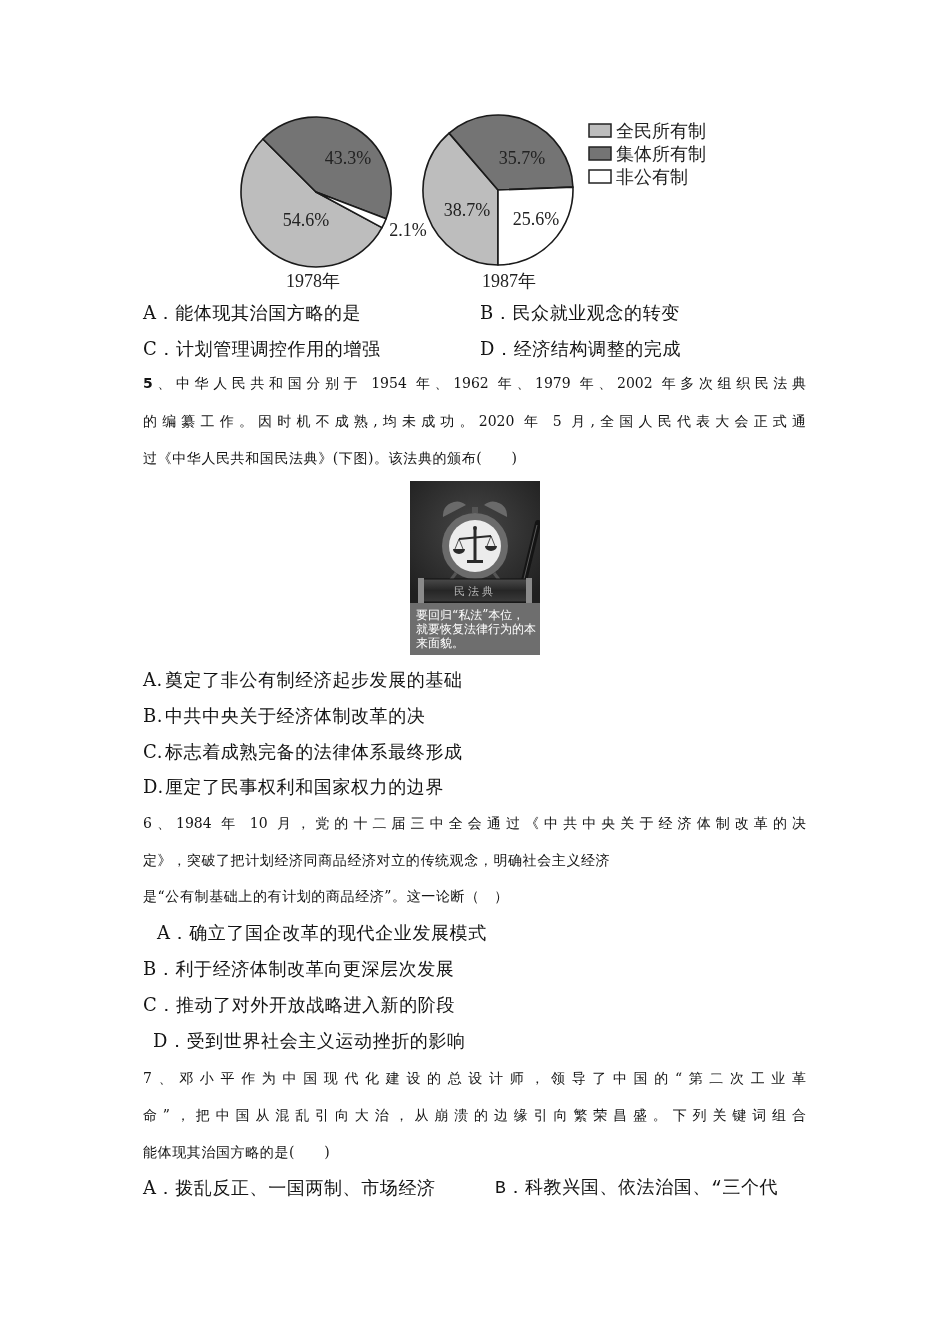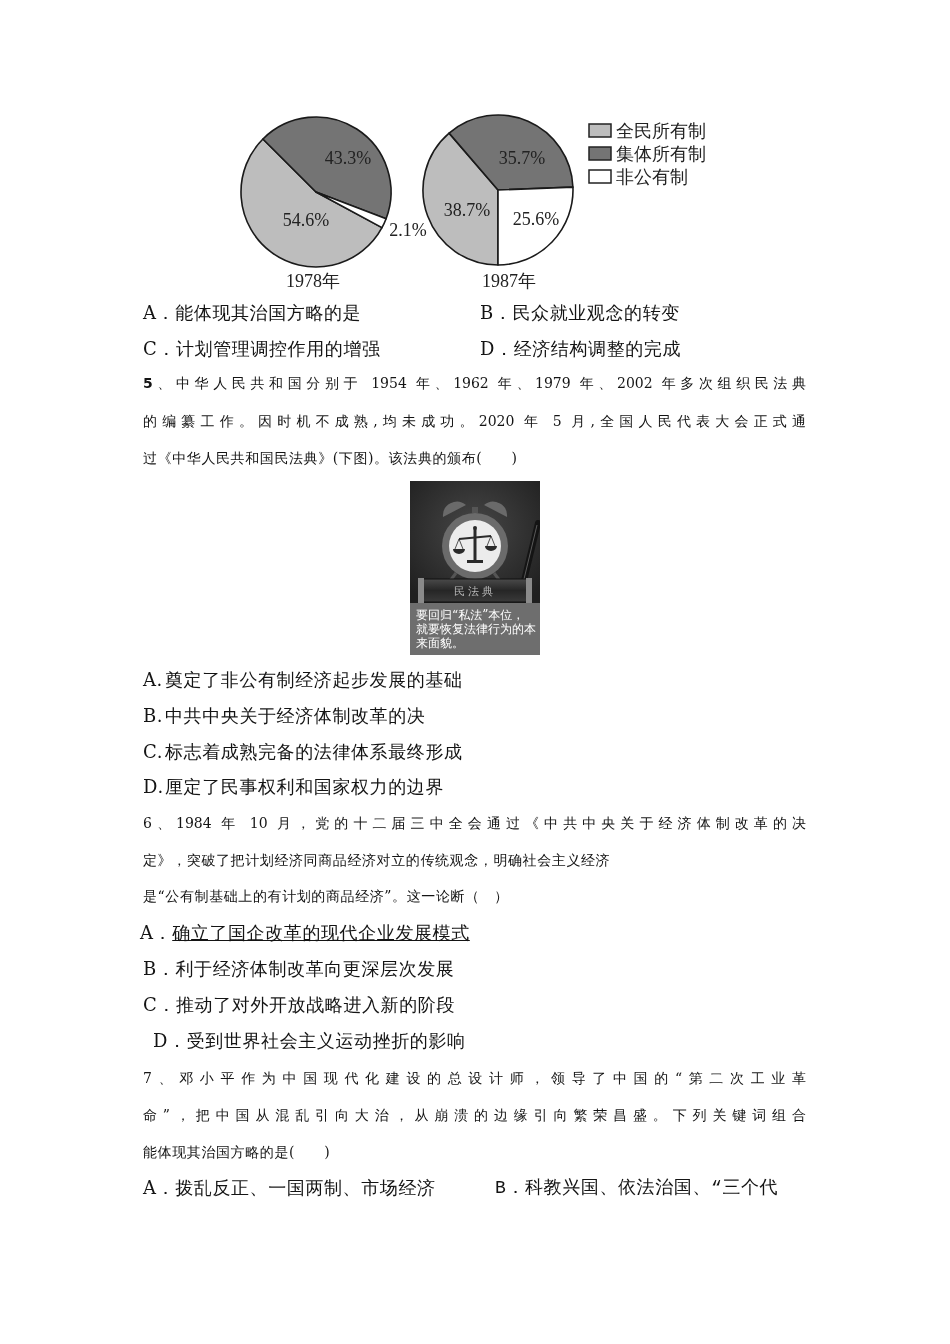--- a/index.html
+++ b/index.html
@@ -145,21 +145,21 @@
   <span class="key narrow">C.</span><span>标志着成熟完备的法律体系最终形成</span>
 </div>
 <div class="opt" style="left:143px; top:769px;">
   <span class="key narrow">D.</span><span>厘定了民事权利和国家权力的边界</span>
 </div>
 
 <div class="line just" style="top:805px;">6、1984 年 10 月，党的十二届三中全会通过《中共中央关于经济体制改革的决</div>
 <div class="line" style="top:842px;">定》，突破了把计划经济同商品经济对立的传统观念，明确社会主义经济</div>
 <div class="line" style="top:878px;">是“公有制基础上的有计划的商品经济”。这一论断（　）</div>
 
-<div class="opt" style="left:140px; top:915px;text-decoration:underline;">
+<div class="opt" style="left:157px; top:915px;">
   <span class="key">A．</span><span>确立了国企改革的现代企业发展模式</span>
 </div>
 <div class="opt" style="left:143px; top:951px;">
   <span class="key">B．</span><span>利于经济体制改革向更深层次发展</span>
 </div>
 <div class="opt" style="left:143px; top:987px;text-align:right;">
   <span class="key">C．</span><span>推动了对外开放战略进入新的阶段</span>
 </div>
 <div class="opt" style="left:153px; top:1023px;">
   <span class="key">D．</span><span>受到世界社会主义运动挫折的影响</span>

